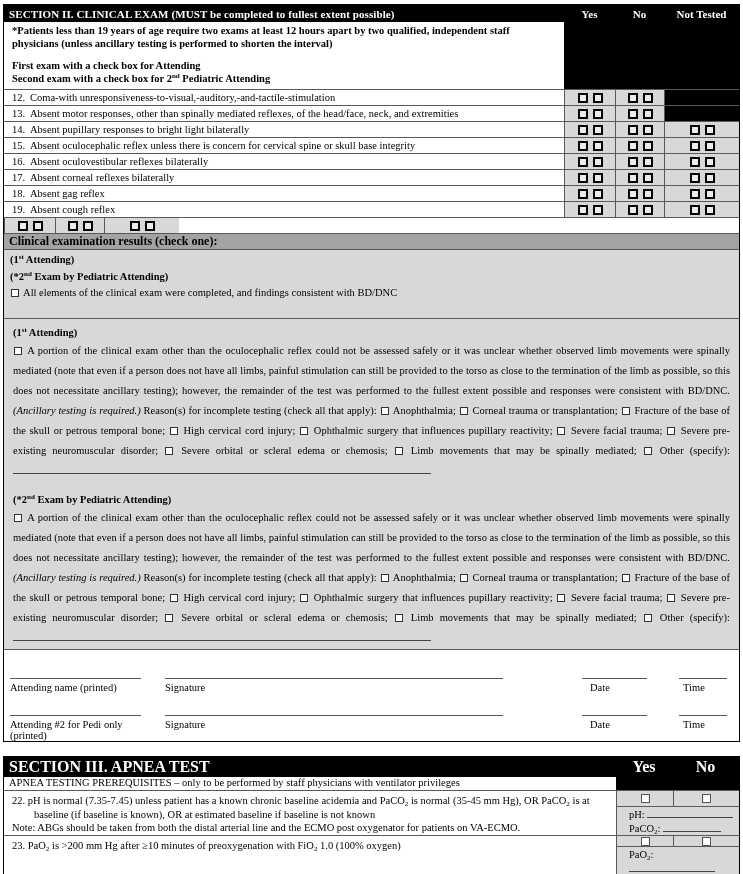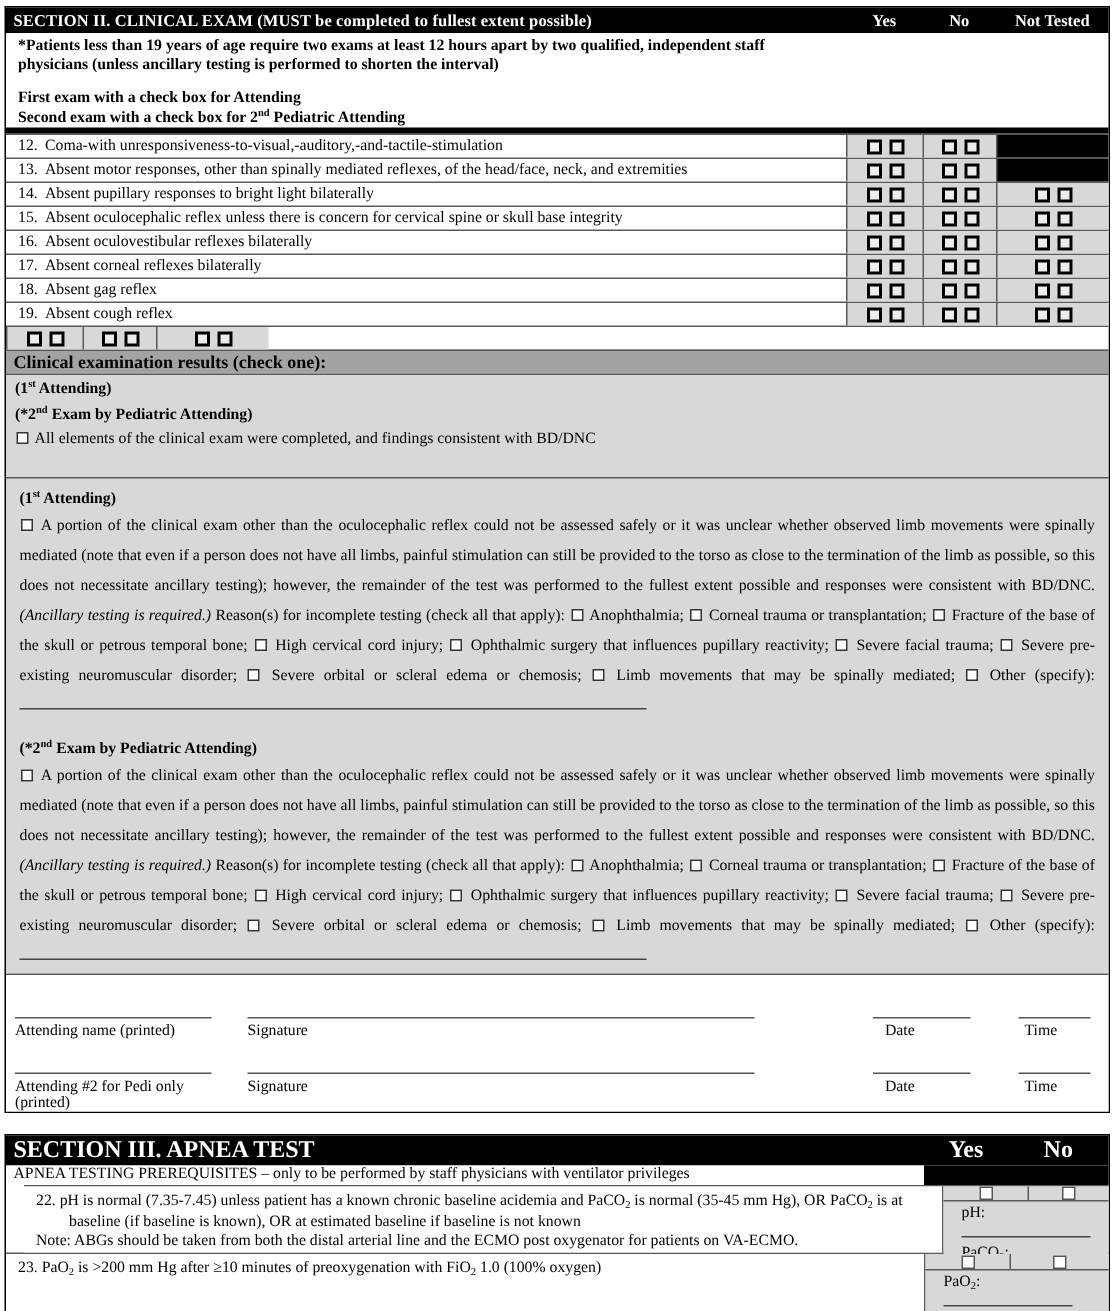--- a/index.html
+++ b/index.html
@@ -8,21 +8,21 @@
   .page { position:relative; width:743px; height:874px; background:#fff; overflow:hidden; }
 
   
   .box2 { position:absolute; left:3px; top:4px; width:737px; border:1px solid #000; background:#fff; }
   .hdr2 { display:flex; align-items:center; background:#000; color:#fff; font-weight:bold; font-size:11px; height:17px; }
   .hdr2 .t { flex:1; padding-left:5px; letter-spacing:.1px; }
   .colYes { width:51px; text-align:center; }
   .colNo  { width:49px; text-align:center; }
   .colNT  { width:75px; text-align:center; }
 
-  .intro { display:flex; height:67px;flex-direction:column; }
+  .intro { display:flex; height:67px; }
   .intro .txt { width:560px; padding:3px 8px 0 8px; font-weight:bold; font-size:10.5px; line-height:12.5px; background:#fff; }
   .intro .blackfill { flex:1; background:#000; }
   .introGap { height:10px; }
 
   .qrow { display:flex; height:16px; border-top:1px solid #595959; font-size:10.5px; background:#fff; }
   .qtext { width:560px; display:flex; align-items:center; overflow:hidden; white-space:nowrap; }
   .qnum { flex:none; width:26px; padding-left:8px; }
   .ccell { display:flex; align-items:center; justify-content:center; gap:5px; background:#d8d8d8; border-left:1px solid #595959; }
   .ccell.yes { width:51px; } .ccell.no { width:49px; } .ccell.nt { width:75px; }
   .ccell.blackcell { background:#000; }
@@ -52,21 +52,21 @@
   
   .box3 { position:absolute; left:3px; top:756px; width:737px; border:1px solid #000; background:#fff; }
   .hdr3 { display:flex; align-items:center; background:#000; color:#fff; font-weight:bold; font-size:16px; height:20px; }
   .hdr3 .t { flex:1; padding-left:5px; }
   .col3Yes { width:56px; text-align:center; }
   .col3No { width:67px; text-align:center; }
   .prereq { display:flex; height:13px; font-size:10.5px; }
   .prereq .txt { width:612px; line-height:12px; padding-left:5px; background:#fff; }
   .prereq .blackfill { flex:1; background:#000; }
   .r3 { display:flex; border-top:1px solid #595959; background:#fff; }
-  .r3.row22 { height:45px;margin-left:12px; } .r3.row23 { height:40px; }
+  .r3.row22 { height:45px; } .r3.row23 { height:40px; }
   .r3 .txt { width:612px; padding:3px 4px 0 8px; font-size:10.5px; line-height:13.5px; background:#fff; }
   .hang { padding-left:22px; text-indent:-22px; }
   .rightcol { flex:1; display:flex; flex-direction:column; border-left:1px solid #595959; }
   .cbrow { display:flex; height:15px; }
   .cbrow .half { background:#d8d8d8; display:flex; align-items:center; justify-content:center; }
   .cbrow .half.yes { width:56px; } .cbrow .half.no { flex:1; border-left:1px solid #595959; }
   .cb3 { width:9px; height:9px; border:1px solid #555; background:#fff; }
   .valcell { flex:1; background:#d8d8d8; border-top:1px solid #595959; padding:1px 0 0 12px; font-size:10.5px; line-height:13.5px; }
 </style>
 </head>

